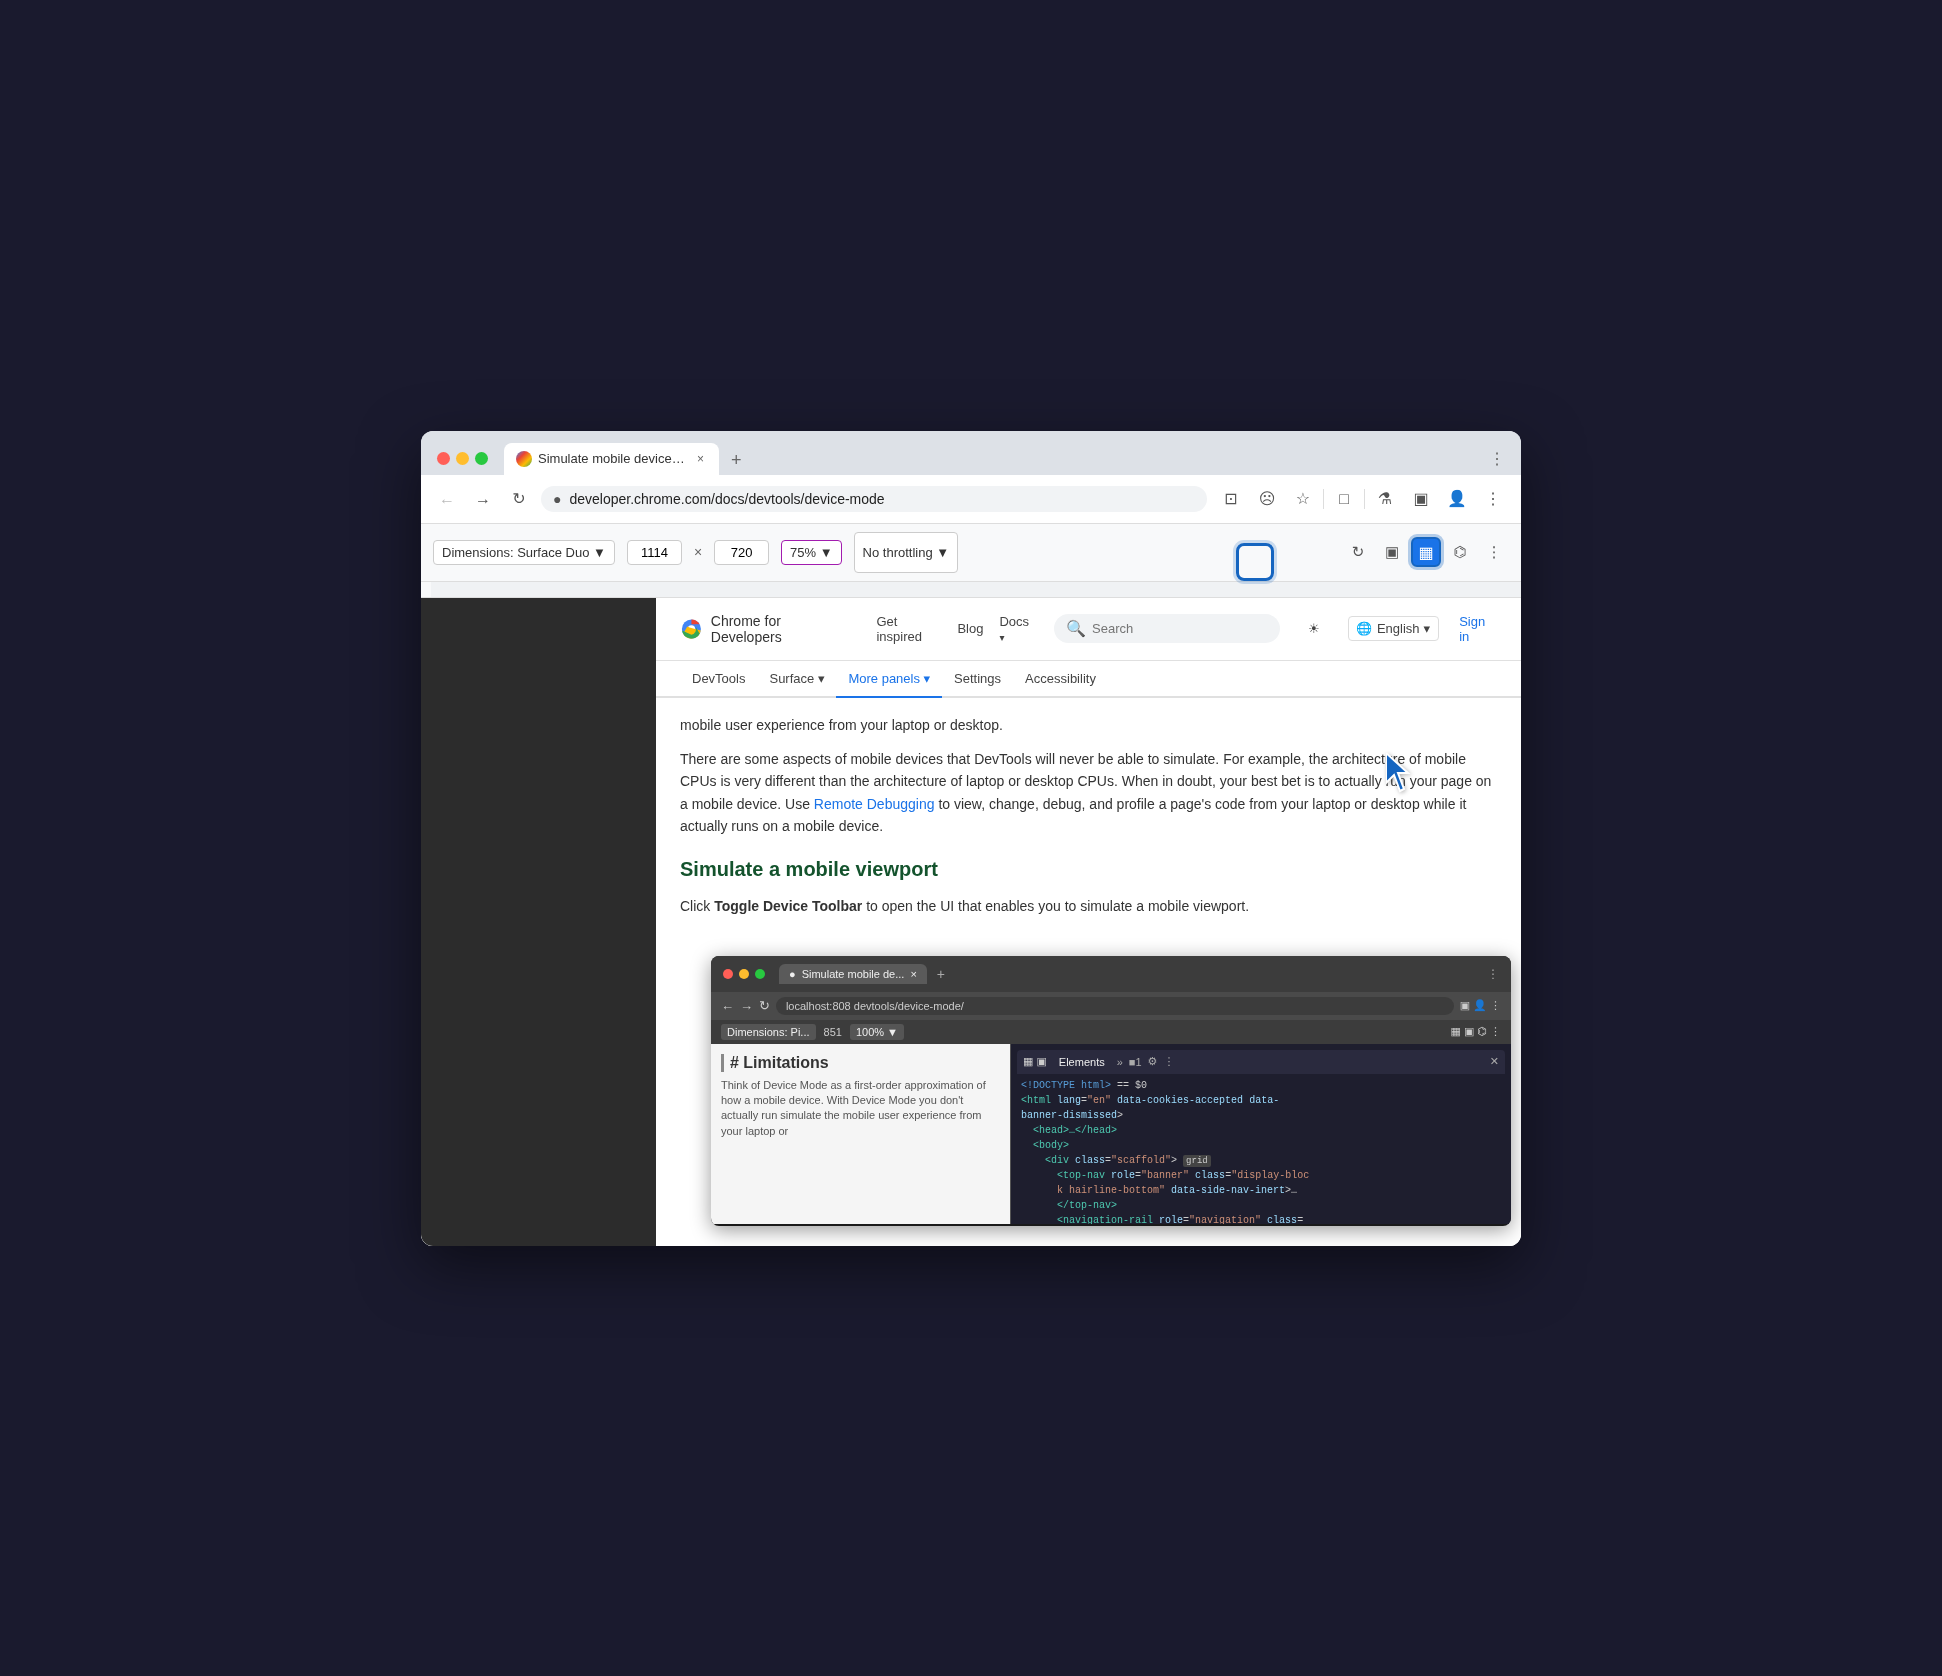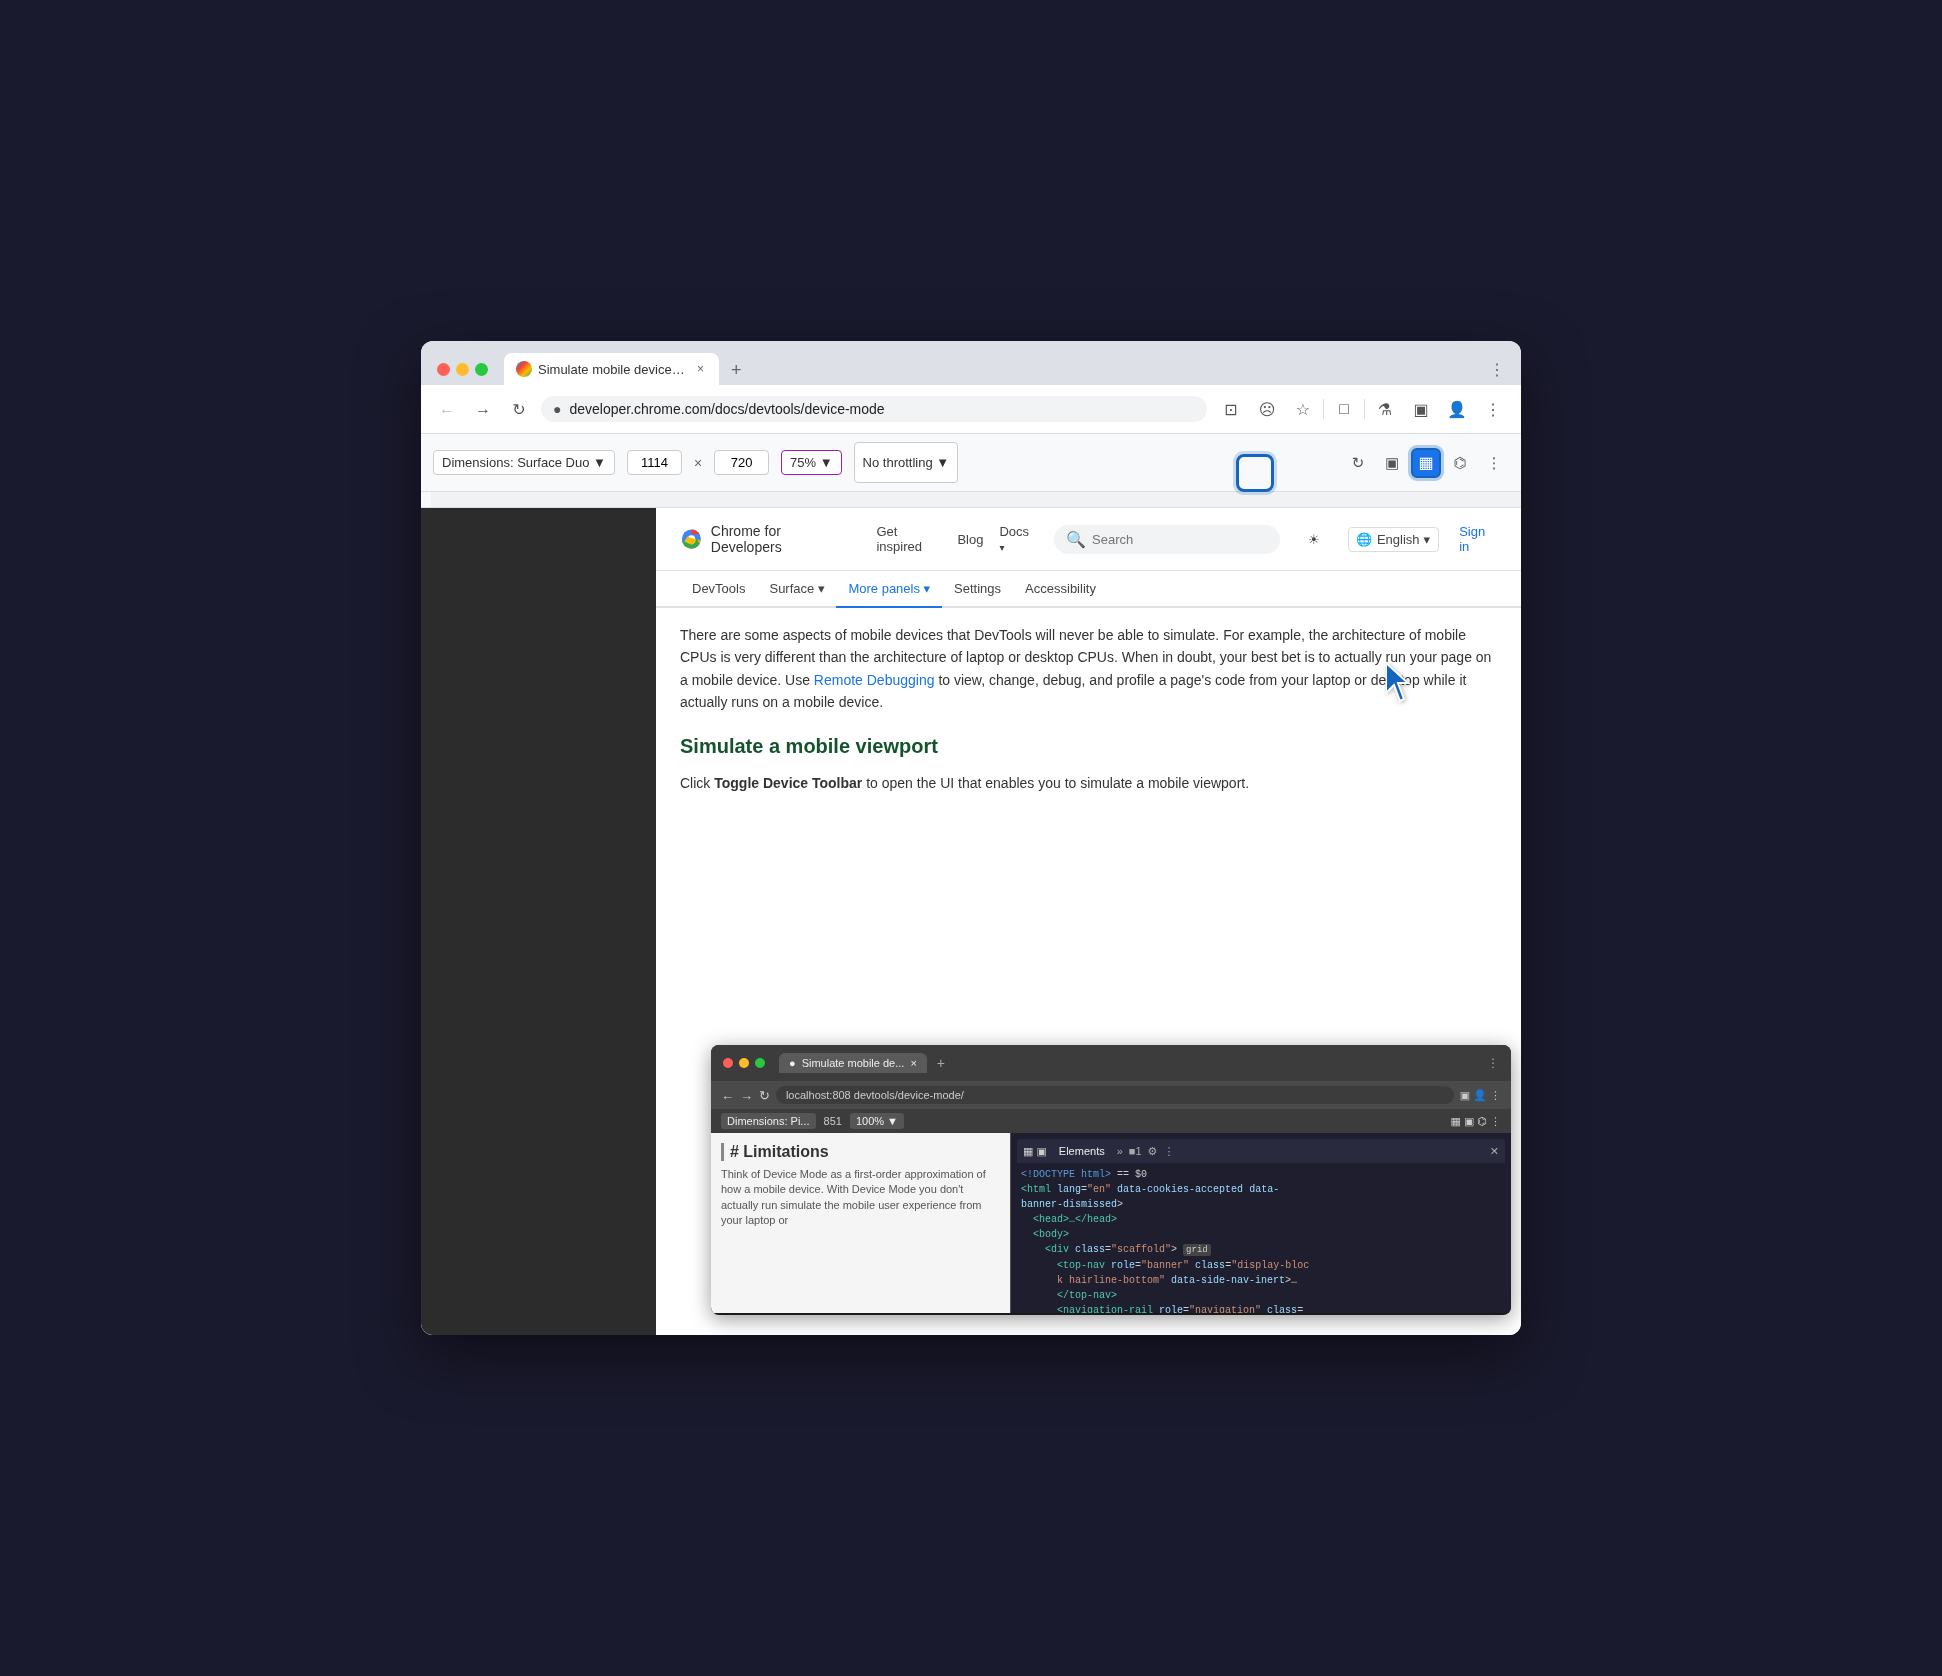--- a/index.html
+++ b/index.html
@@ -243,24 +243,23 @@
       width: 10px;
       background: #f8f9fa;
     }
     .ruler-strip-main {
       flex: 1;
       background: #f0f2f4;
     }
     
     .main-content {
       display: flex;
-      height: 827px;
+      height: 648px;
       background: white;
       position: relative;
-      border-radius: 16px;
     }
     
     .overlay-panel {
       position: absolute;
       left: 0;
       top: 0;
       width: 235px;
       height: 100%;
       background: #2c2c2c;
       z-index: 10;
@@ -741,20 +740,23 @@
       <div class="site-subnav">
         <span class="site-subnav-item">DevTools</span>
         <span class="site-subnav-item">Surface ▾</span>
         <span class="site-subnav-item active">More panels ▾</span>
         <span class="site-subnav-item">Settings</span>
         <span class="site-subnav-item">Accessibility</span>
       </div>
 
       <div class="article-content">
         <p>
+          <span>mobile user experience from your laptop or desktop.</span>
+        </p>
+        <p>
           <span>There are some aspects of mobile devices that DevTools will never be able to simulate. For example, the architecture of mobile CPUs is very different than the architecture of laptop or desktop CPUs. When in doubt, your best bet is to actually run your page on a mobile device. Use</span> <a class="article-link">Remote Debugging</a> <span>to view, change, debug, and profile a page's code from your laptop or desktop while it actually runs on a mobile device.</span>
         </p>
         <h2>Simulate a mobile viewport</h2>
         <p>
           <span>Click </span><strong class="article-bold">Toggle Device Toolbar</strong><span> to open the UI that enables you to simulate a mobile viewport.</span>
         </p>
       </div>
     </div>
 
     <div class="screenshot-overlay">

